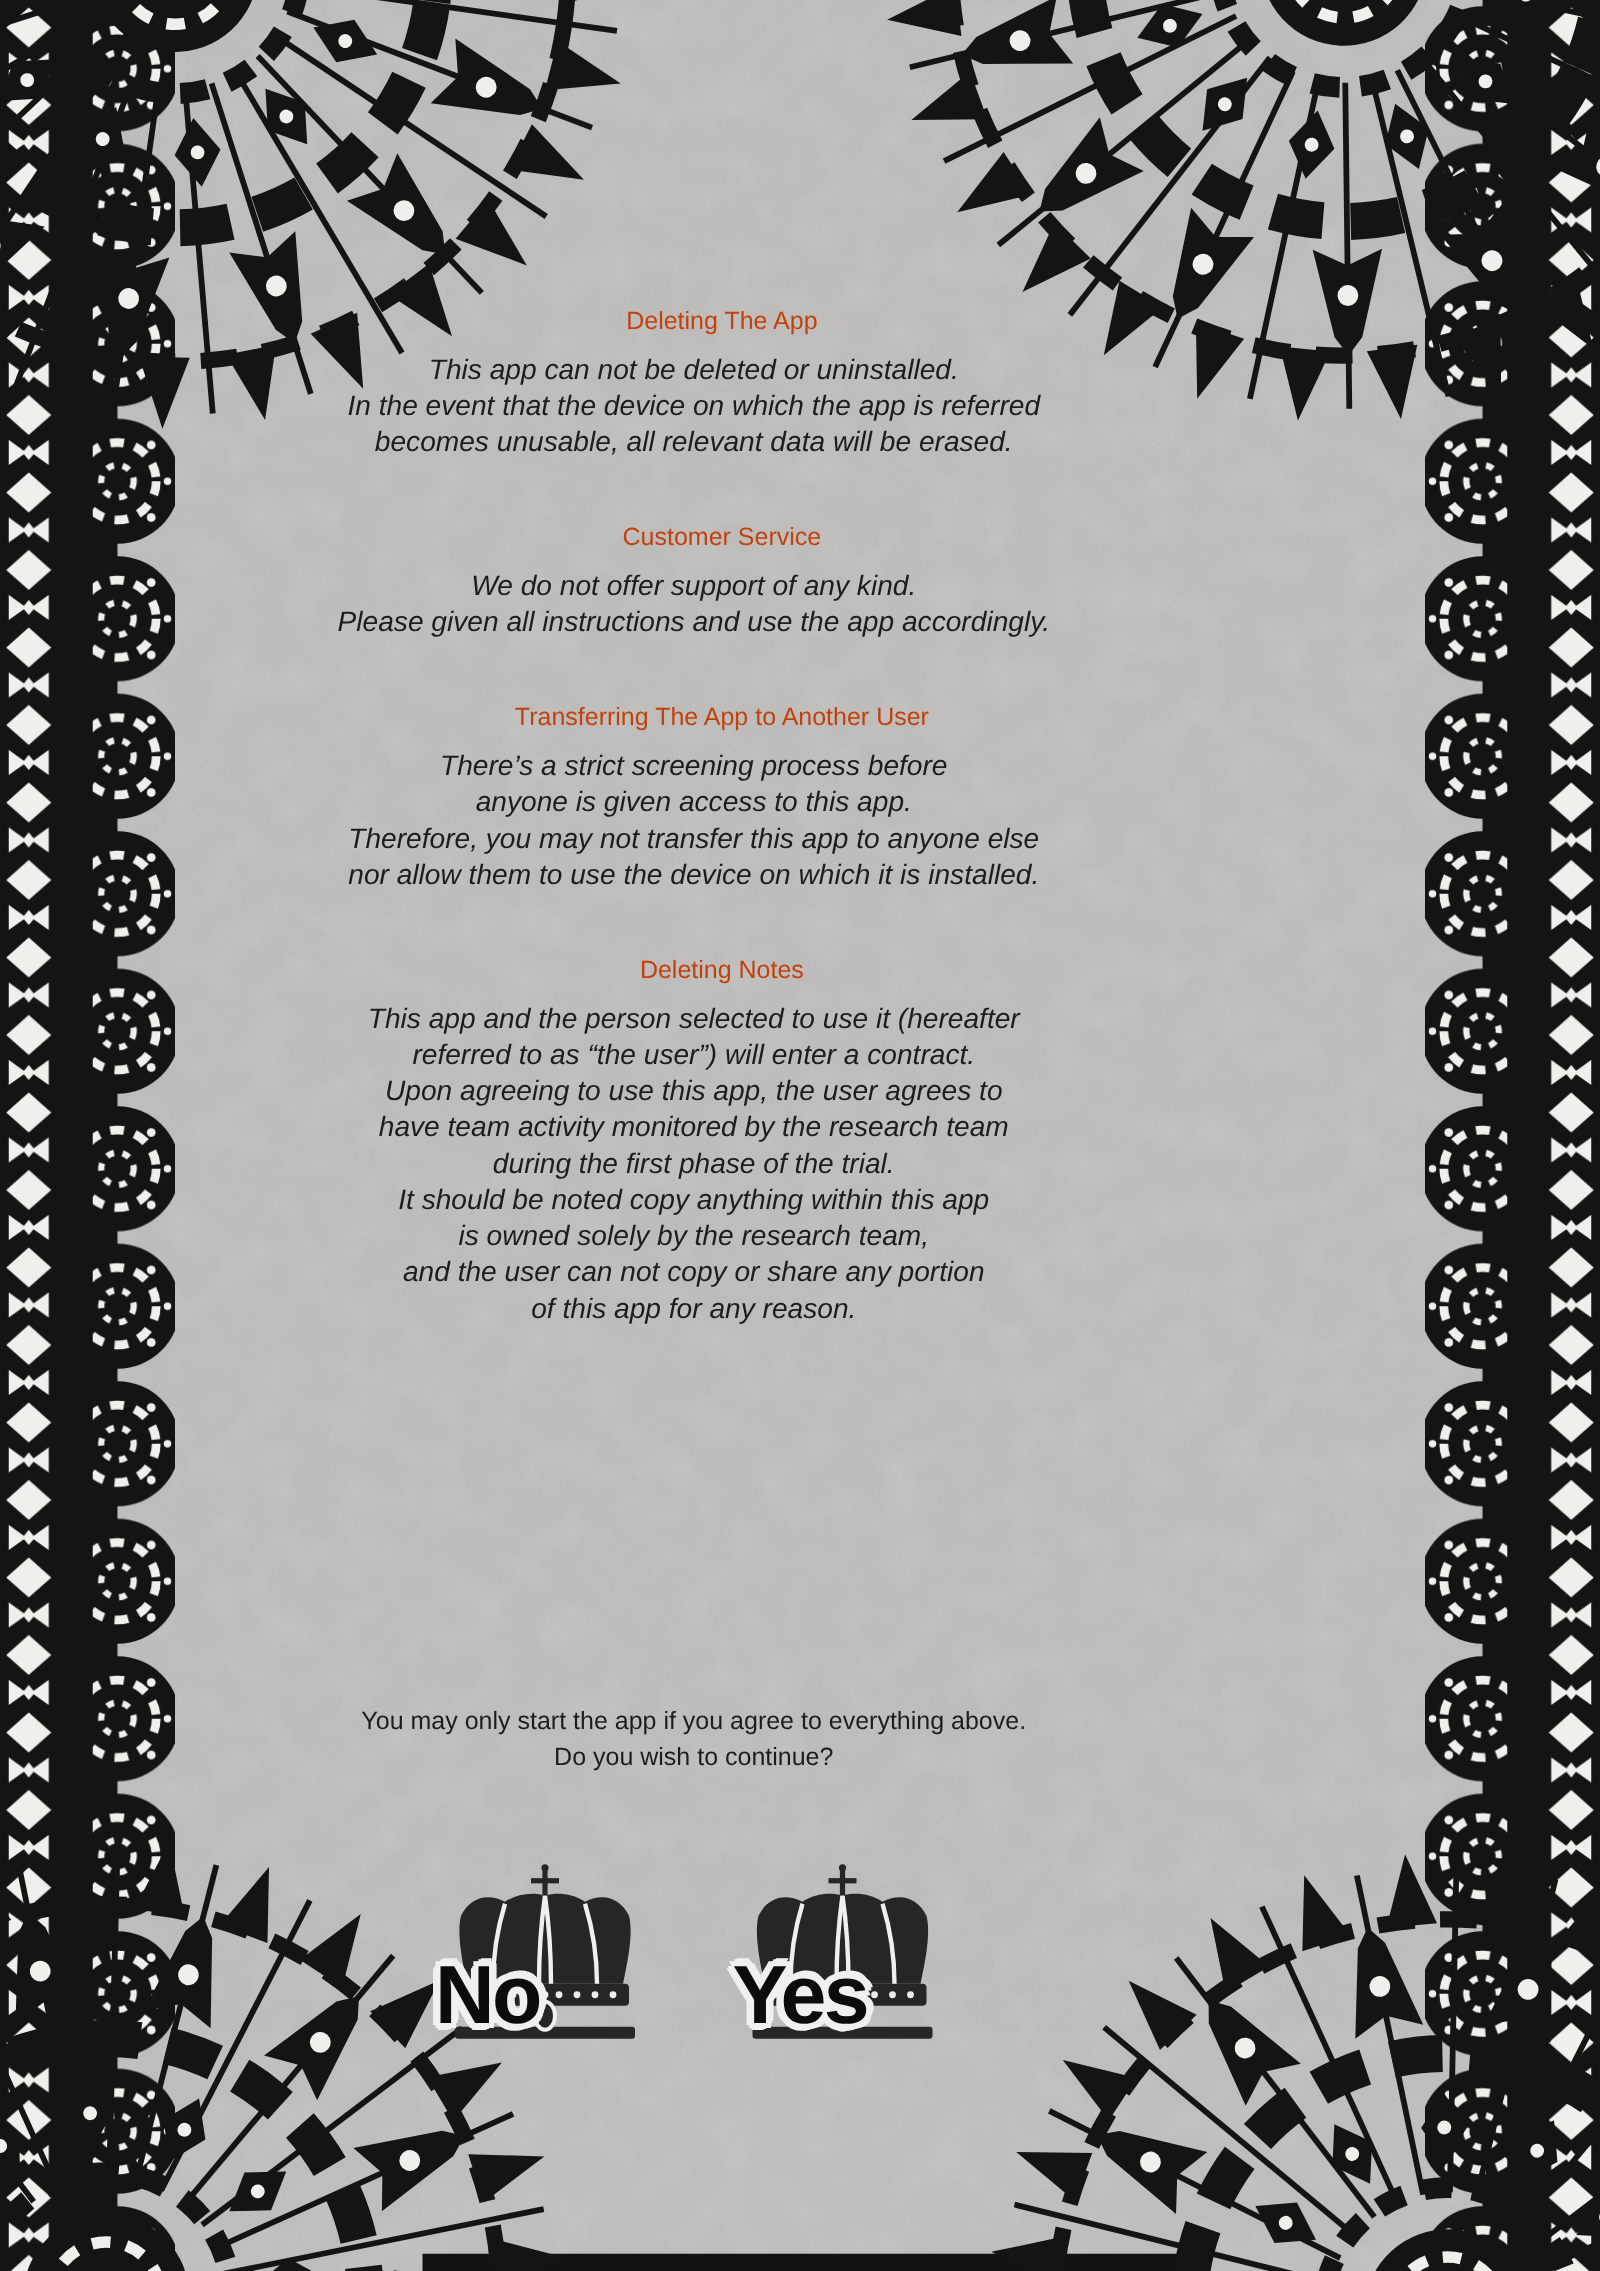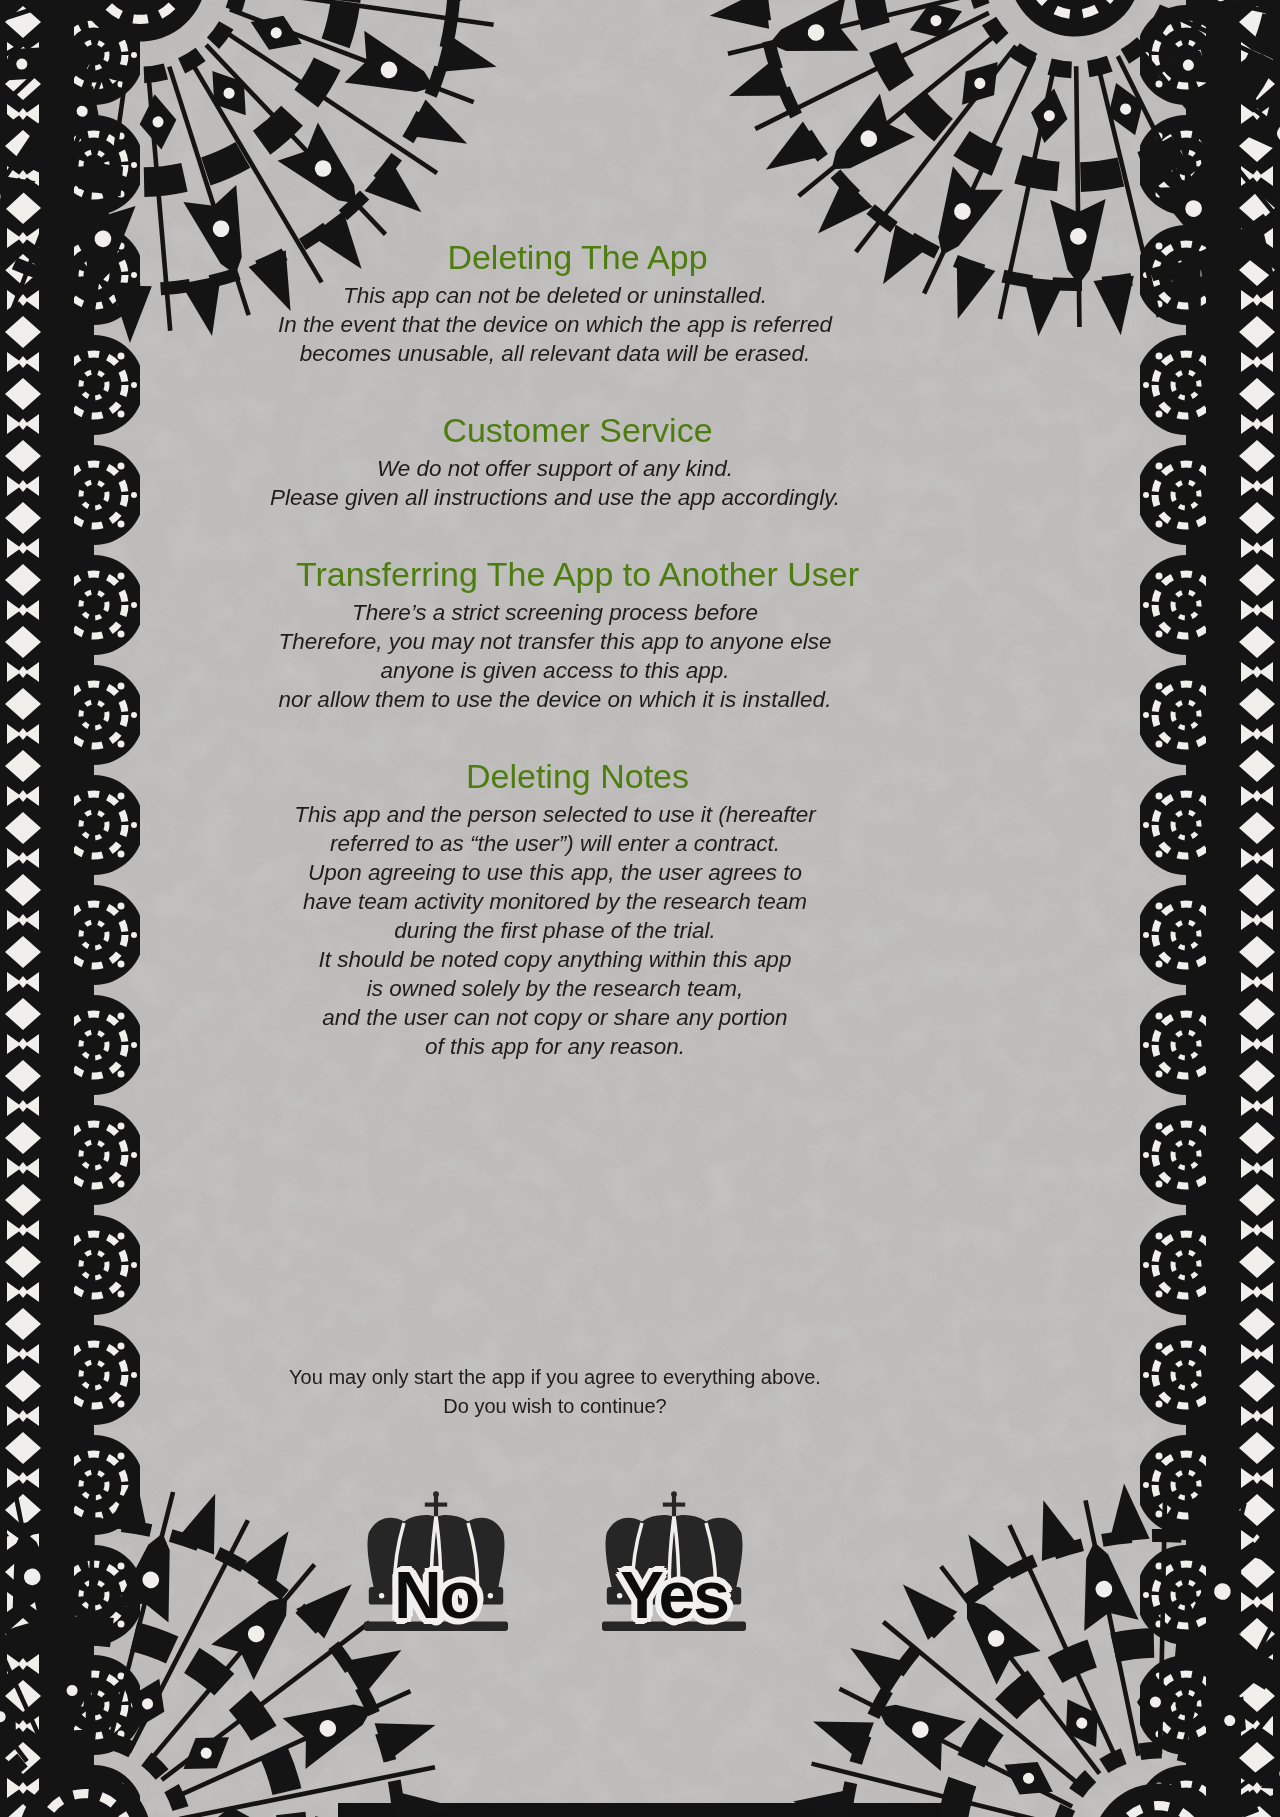--- a/index.html
+++ b/index.html
@@ -20,33 +20,33 @@
   .doily.tl{left:-230px;top:-395px;transform:rotate(8deg);}
   .doily.tr{left:705px;top:-400px;transform:rotate(25deg);}
   .doily.bl{left:-285px;top:1468px;transform:rotate(40deg);}
   .doily.br{left:788px;top:1480px;transform:rotate(14deg);}
   .bottom-bar{position:absolute;left:338px;bottom:0;width:604px;height:14px;background:#121212;z-index:2;}
   .content{
     position:absolute;left:140px;top:0;width:830px;z-index:5;
     text-align:center;color:#1d1d1d;padding-top:241px;
   }
   .section h2{
-    font-size:34px;line-height:33px;font-weight:400;margin:0 0 7px 0;color:#4d7c0f;padding-left:45px;
+    font-size:20px;line-height:33px;font-weight:400;margin:0 0 7px 0;color:#c2410c;padding-left:45px;
   }
   .section .line{font-size:22.5px;line-height:29px;font-style:italic;}
   .section{margin-bottom:46px;}
   .prompt{margin-top:302px;font-size:20px;line-height:29px;}
   .buttons{margin-top:70px;display:flex;justify-content:center;gap:62px;}
   .crown-btn{
     position:relative;width:176px;height:176px;cursor:pointer;
     background:none;border:none;padding:0;
   }
   .crown-btn svg.crown{position:absolute;left:50%;top:0;transform:translateX(-50%);width:160px;height:144px;}
   .crown-btn .btn-label{
-    position:absolute;left:0;top:66px;width:100%;text-align:center;
+    position:absolute;left:0;top:66px;width:100%;text-align:left;
     font-size:66px;font-weight:700;letter-spacing:-2px;color:#0c0c0c;
     text-shadow:
       -5px 0 0 #f1f0ee, 5px 0 0 #f1f0ee, 0 -5px 0 #f1f0ee, 0 5px 0 #f1f0ee,
       -4px -4px 0 #f1f0ee, 4px 4px 0 #f1f0ee, -4px 4px 0 #f1f0ee, 4px -4px 0 #f1f0ee,
       -6px 2px 0 #f1f0ee, 6px -2px 0 #f1f0ee, -2px 6px 0 #f1f0ee, 2px -6px 0 #f1f0ee;
   }
 </style>
 </head>
 <body>
 
@@ -336,23 +336,23 @@
               <div class="line">Please given all instructions and use the app accordingly.</div>
             </div>
         </section>
 
         <section class="section">
           <h2>Transferring The App to Another User</h2>
           <div>
 
               <div class="line">There’s a strict screening process before</div>
 
+              <div class="line">anyone is given access to this app.</div>
+
               <div class="line">Therefore, you may not transfer this app to anyone else</div>
-
-              <div class="line">anyone is given access to this app.</div>
 
               <div class="line">nor allow them to use the device on which it is installed.</div>
             </div>
         </section>
 
         <section class="section">
           <h2>Deleting Notes</h2>
           <div>
 
               <div class="line">This app and the person selected to use it (hereafter</div>

